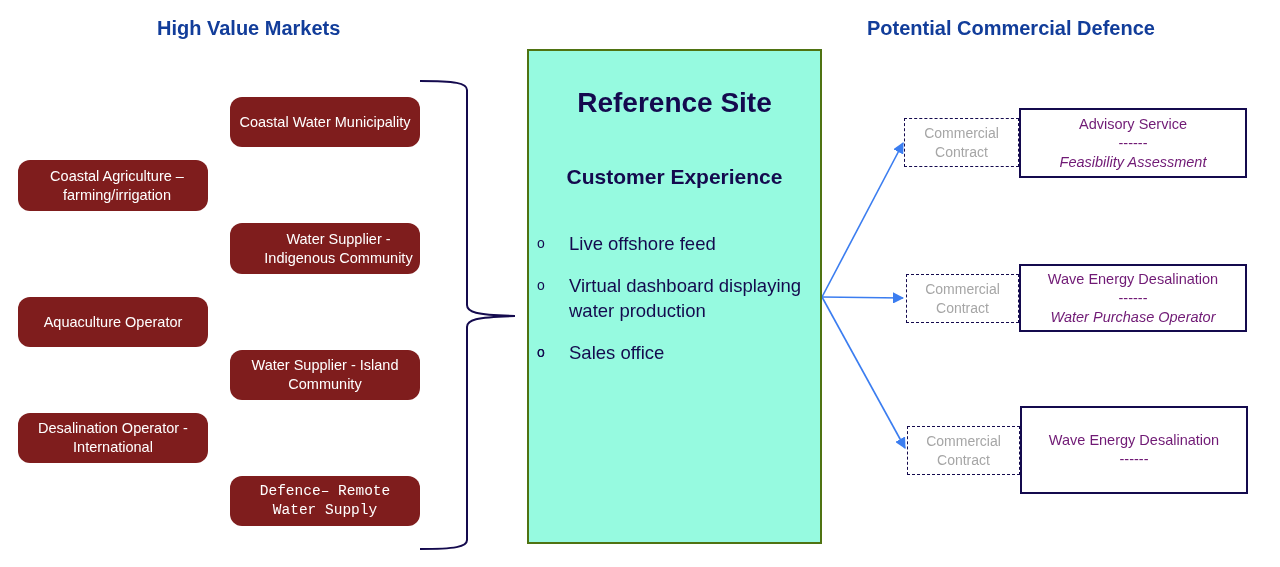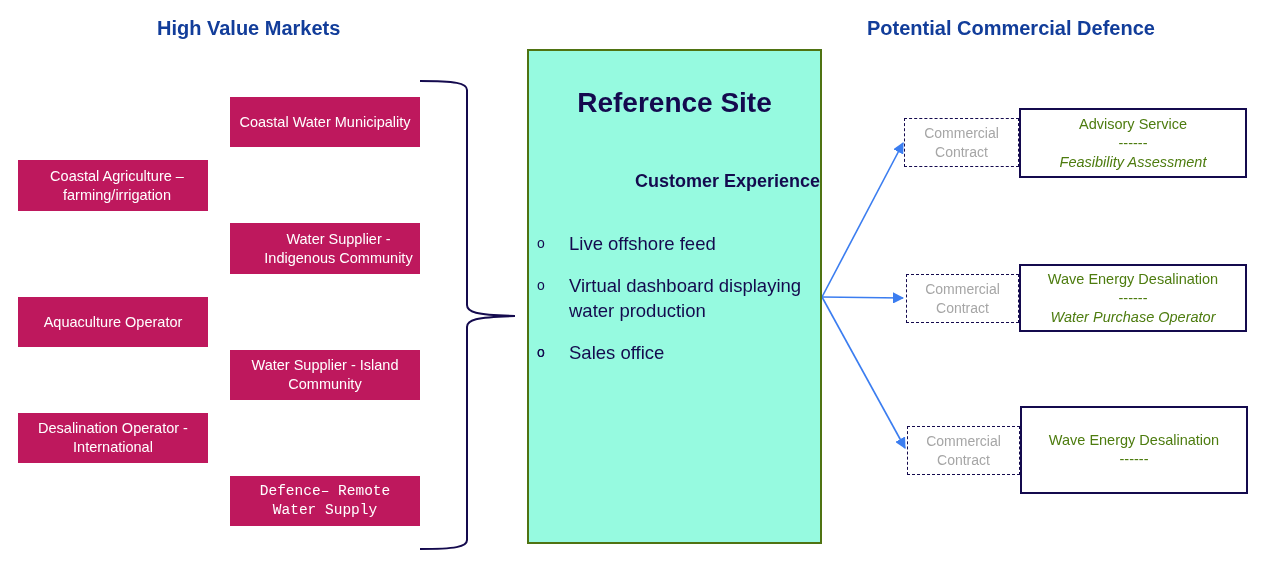--- a/index.html
+++ b/index.html
@@ -1,26 +1,26 @@
 <!DOCTYPE html>
 <html><head>
 <meta charset="utf-8">
 <style>
   html, body { margin:0; padding:0; background:#ffffff; }
   body { width:1280px; height:567px; position:relative; overflow:hidden; font-family:"Liberation Sans", sans-serif; }
   .heading { position:absolute; color:#123d9a; font-weight:bold; font-size:20px; white-space:nowrap; }
-  .market { position:absolute; background:#be185d; color:#ffffff; font-size:14.5px; line-height:19px; display:flex; align-items:center; justify-content:center; text-align:center; box-sizing:border-box; padding:0 4px; }
+  .market { position:absolute; background:#7f1d1d; color:#ffffff; font-size:14.5px; line-height:19px; display:flex; align-items:center; justify-content:center; text-align:center; box-sizing:border-box; padding:0 4px;border-radius:12px; }
   .ref { position:absolute; left:527px; top:49px; width:295px; height:495px; background:#96fae0; border:2px solid #4f7312; box-sizing:border-box; color:#140a4e; }
   .ref-title { position:absolute; left:0; right:0; top:36px; text-align:center; font-weight:bold; font-size:28px; }
-  .ref-sub { position:absolute; left:0; right:0; top:114px; text-align:right; font-weight:bold; font-size:18px;margin-top:6px; }
+  .ref-sub { position:absolute; left:0; right:0; top:114px; text-align:center; font-weight:bold; font-size:21px; }
   .ref-list { position:absolute; left:8px; top:180px; right:6px; margin:0; padding:0; list-style:none; }
   .ref-list li { position:relative; padding-left:32px; font-size:18.5px; line-height:25.5px; margin-bottom:16px; }
   .ref-list li .bullet { position:absolute; left:0; top:0; font-size:14px; }
   .contract { position:absolute; border:1px dashed #140a4e; color:#a6a6a6; font-size:14px; line-height:19px; text-align:center; display:flex; align-items:center; justify-content:center; box-sizing:border-box; background:#fff; }
-  .outcome { position:absolute; border:2px solid #140a4e; color:#4d7c0f; font-size:14.5px; line-height:19px; text-align:center; box-sizing:border-box; background:#fff; display:flex; flex-direction:column; justify-content:center; }
+  .outcome { position:absolute; border:2px solid #140a4e; color:#701a75; font-size:14.5px; line-height:19px; text-align:center; box-sizing:border-box; background:#fff; display:flex; flex-direction:column; justify-content:center; }
   .outcome .it { font-style:italic; }
   svg.overlay { position:absolute; left:0; top:0; }
 </style>
 </head>
 <body>
 
 <div class="heading" style="left:157px; top:17px;">High Value Markets</div>
 <div class="heading" style="left:867px; top:17px;">Potential Commercial Defence</div>
 
 <div class="market" style="left:230px; top:97px; width:190px; height:50px;">

